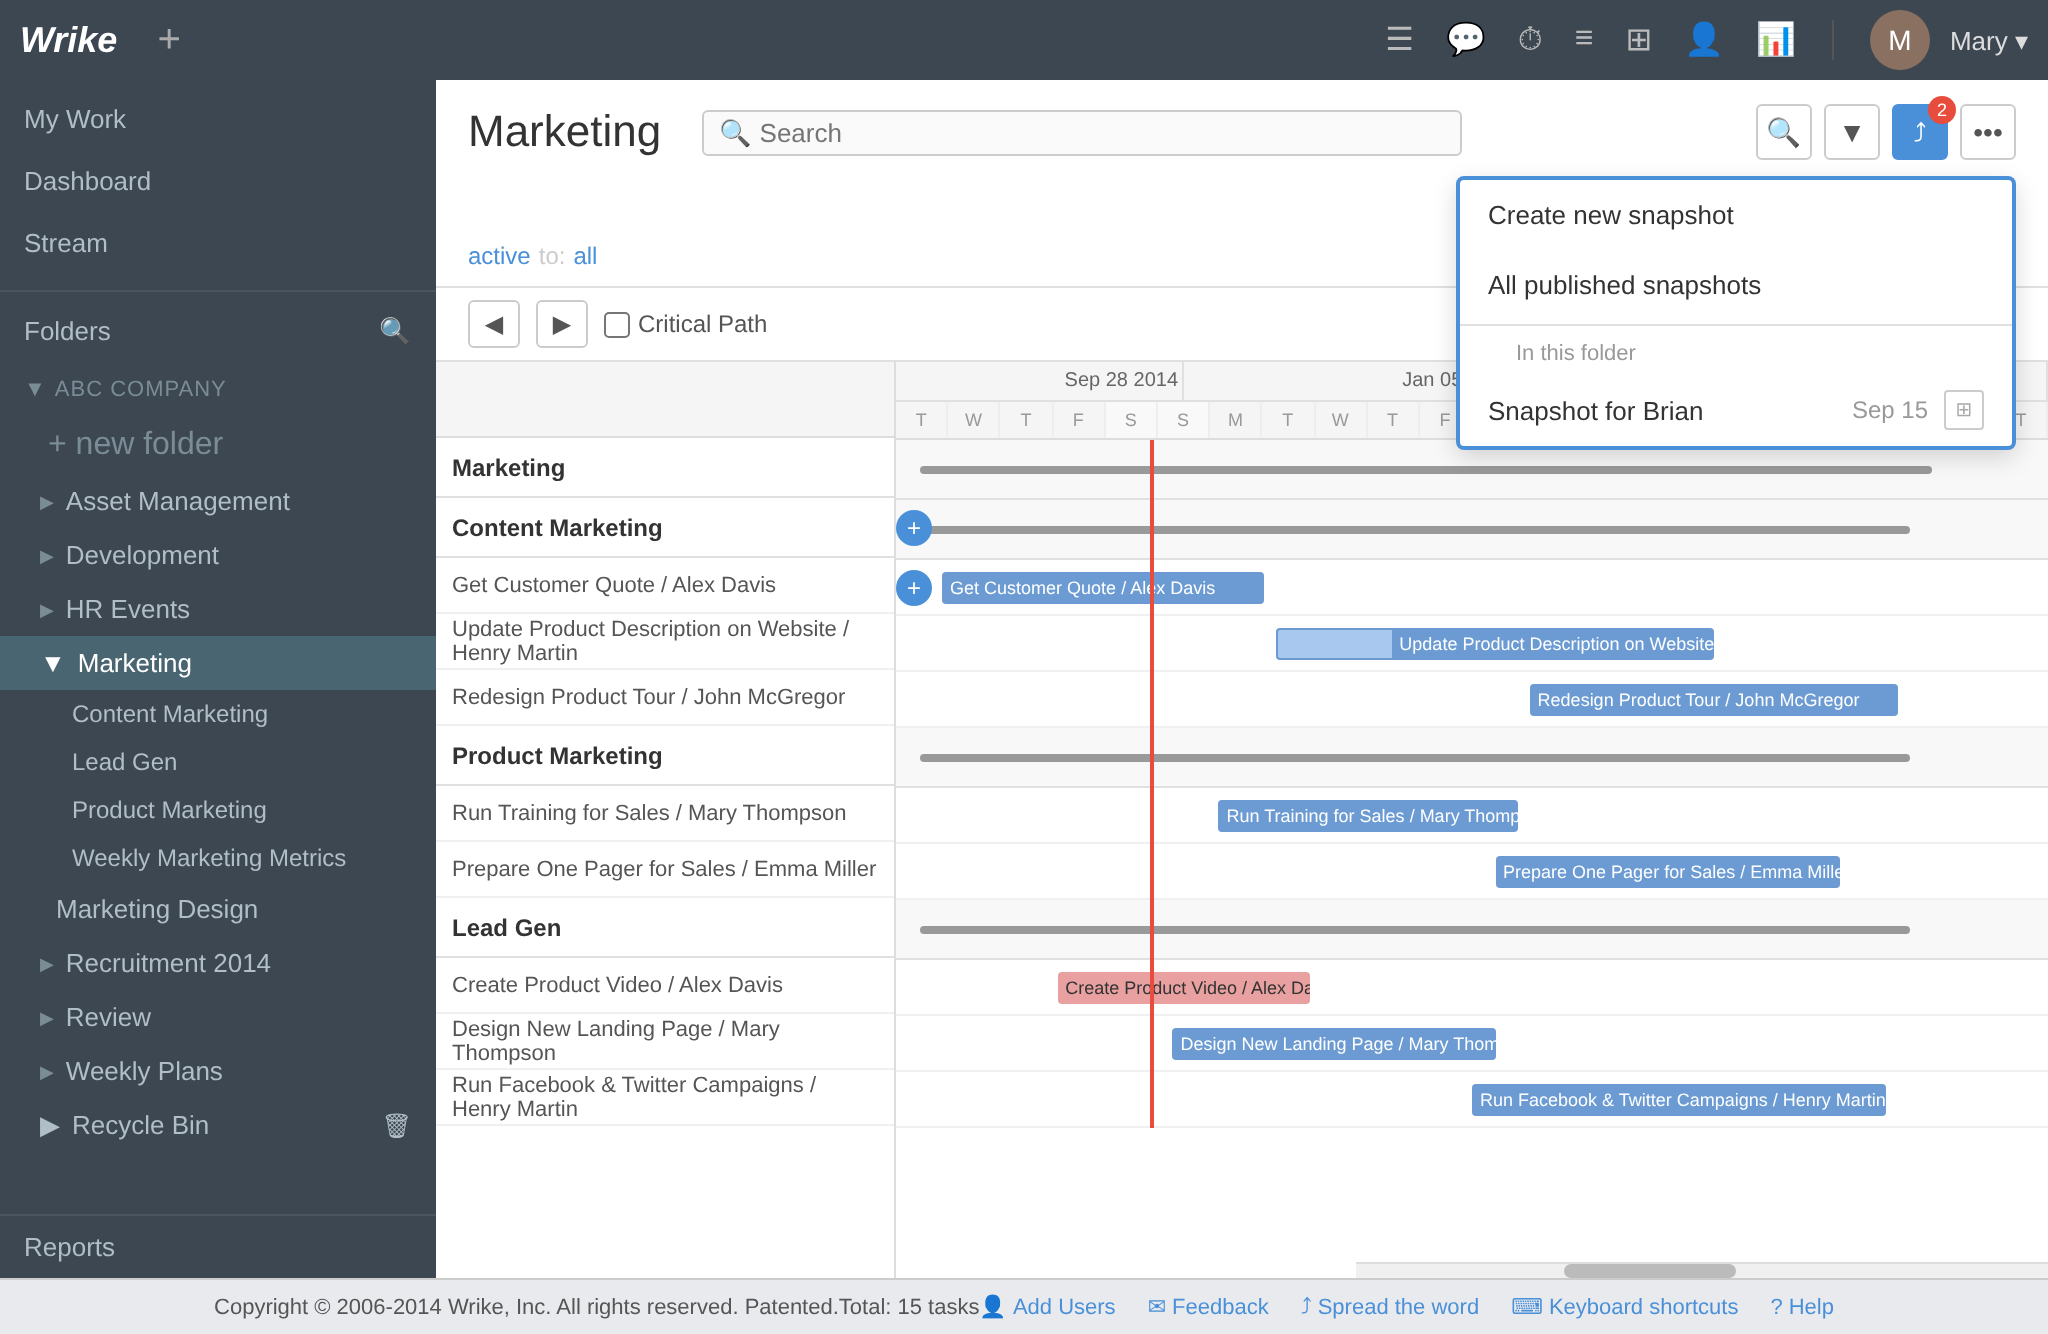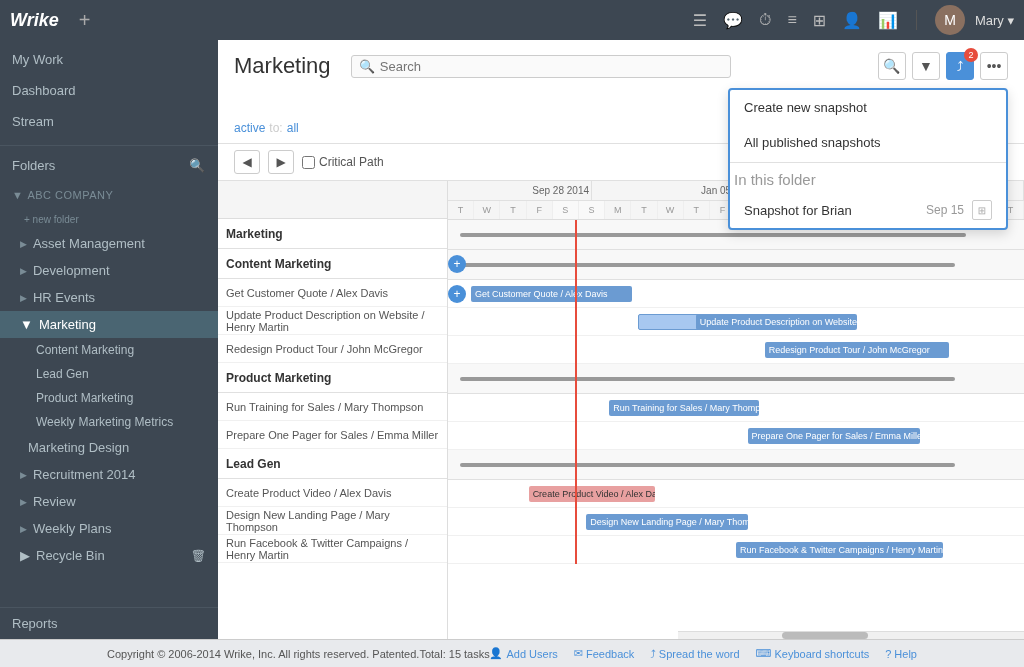--- a/index.html
+++ b/index.html
@@ -130,21 +130,21 @@
       padding: 6px 12px 6px 20px;
       display: flex;
       align-items: center;
       gap: 6px;
       cursor: pointer;
     }
 
     .new-folder-btn {
       padding: 5px 24px 5px 24px;
       color: #7a8c96;
-      font-size: 10px;
+      font-size: 16px;
       cursor: pointer;
       display: flex;
       align-items: center;
       gap: 4px;
     }
 
     .recycle-item {
       padding: 6px 12px 6px 20px;
       color: #b0bec5;
       cursor: pointer;
@@ -456,23 +456,23 @@
       display: flex;
       align-items: center;
       gap: 6px;
     }
     #snapshot-dropdown .snap-divider {
       height: 1px;
       background: #e0e0e0;
       margin: 2px 0;
     }
     #snapshot-dropdown .snap-section-label {
-      padding: 6px 4px 4px;
+      padding: 6px 28px 4px;
       color: #999;
-      font-size: 15px;
+      font-size: 11px;
     }
     #snapshot-dropdown .snap-row {
       padding: 8px 14px;
       display: flex;
       align-items: center;
       justify-content: space-between;
       cursor: pointer;
       font-size: 13px;
       color: #333;
     }

